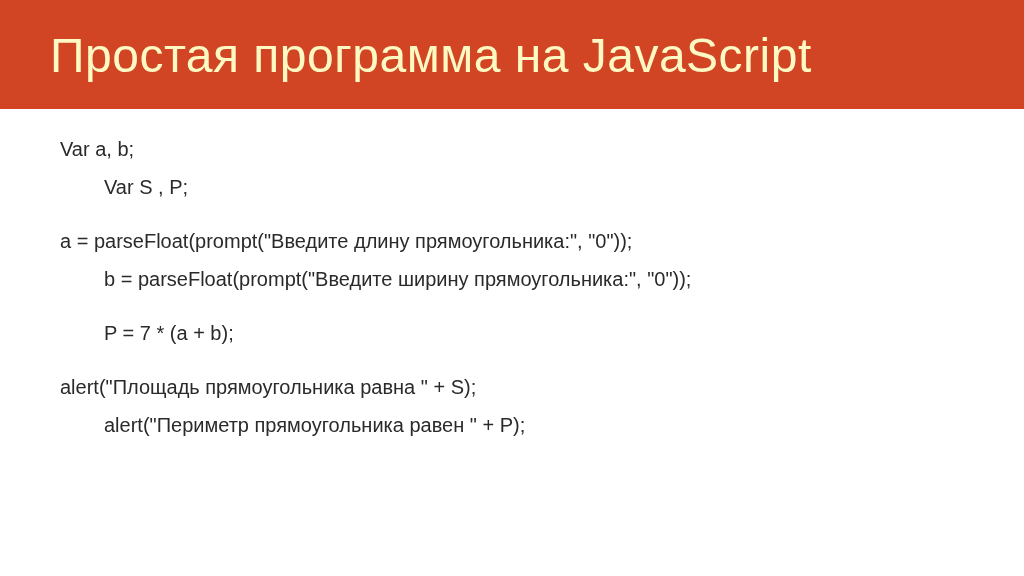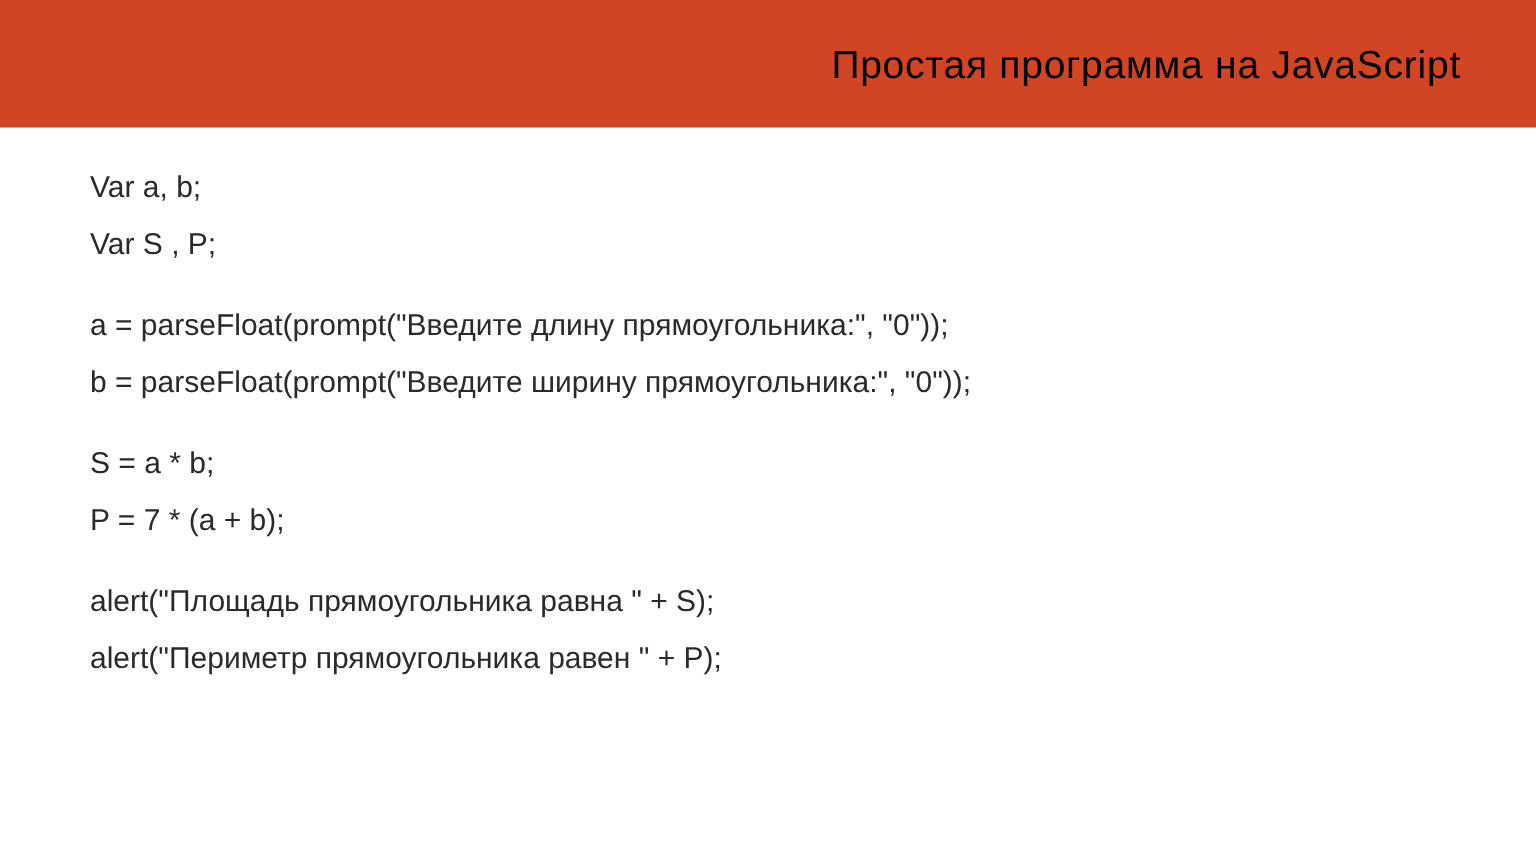--- a/index.html
+++ b/index.html
@@ -18,65 +18,64 @@
       width: 100%;
       height: 100%;
       display: flex;
       flex-direction: column;
     }
     .header {
       background: #d14424;
       padding: 28px 50px 26px 50px;
     }
     .header h1 {
-      color: #000000;
-      font-size: 26px;
+      color: #fef9c3;
+      font-size: 48px;
       font-weight: 400;
       letter-spacing: 0.5px;
-      text-align: right;
     }
     .content {
       flex: 1;
       padding: 26px 53px 20px 60px;
     }
     .code-line {
       font-family: Arial, Helvetica, sans-serif;
       font-size: 20px;
       color: #2a2a2a;
       line-height: 1.4;
       margin-bottom: 0;
     }
     .code-block {
       margin-bottom: 26px;
     }
     .code-block .code-line {
       margin-bottom: 10px;
     }
     .code-block .code-line:last-child {
       margin-bottom: 0;
+      margin-left: 44px;
     }
   </style>
 </head>
 <body>
 
 <div class="slide">
   <div class="header">
     <h1>Простая программа на JavaScript</h1>
   </div>
   <div class="content">
     <div class="code-block">
       <div class="code-line">Var a, b;</div>
       <div class="code-line">Var S , P;</div>
     </div>
     <div class="code-block">
       <div class="code-line">a = parseFloat(prompt("Введите длину прямоугольника:", "0"));</div>
       <div class="code-line">b = parseFloat(prompt("Введите ширину прямоугольника:", "0"));</div>
     </div>
     <div class="code-block">
-      <div class="code-line">S = a * b;</div>
       <div class="code-line">P = 7 * (a + b);</div>
     </div>
     <div class="code-block">
       <div class="code-line">alert("Площадь прямоугольника равна " + S);</div>
       <div class="code-line">alert("Периметр прямоугольника равен " + P);</div>
     </div>
   </div>
 </div>
 
 </body></html>

